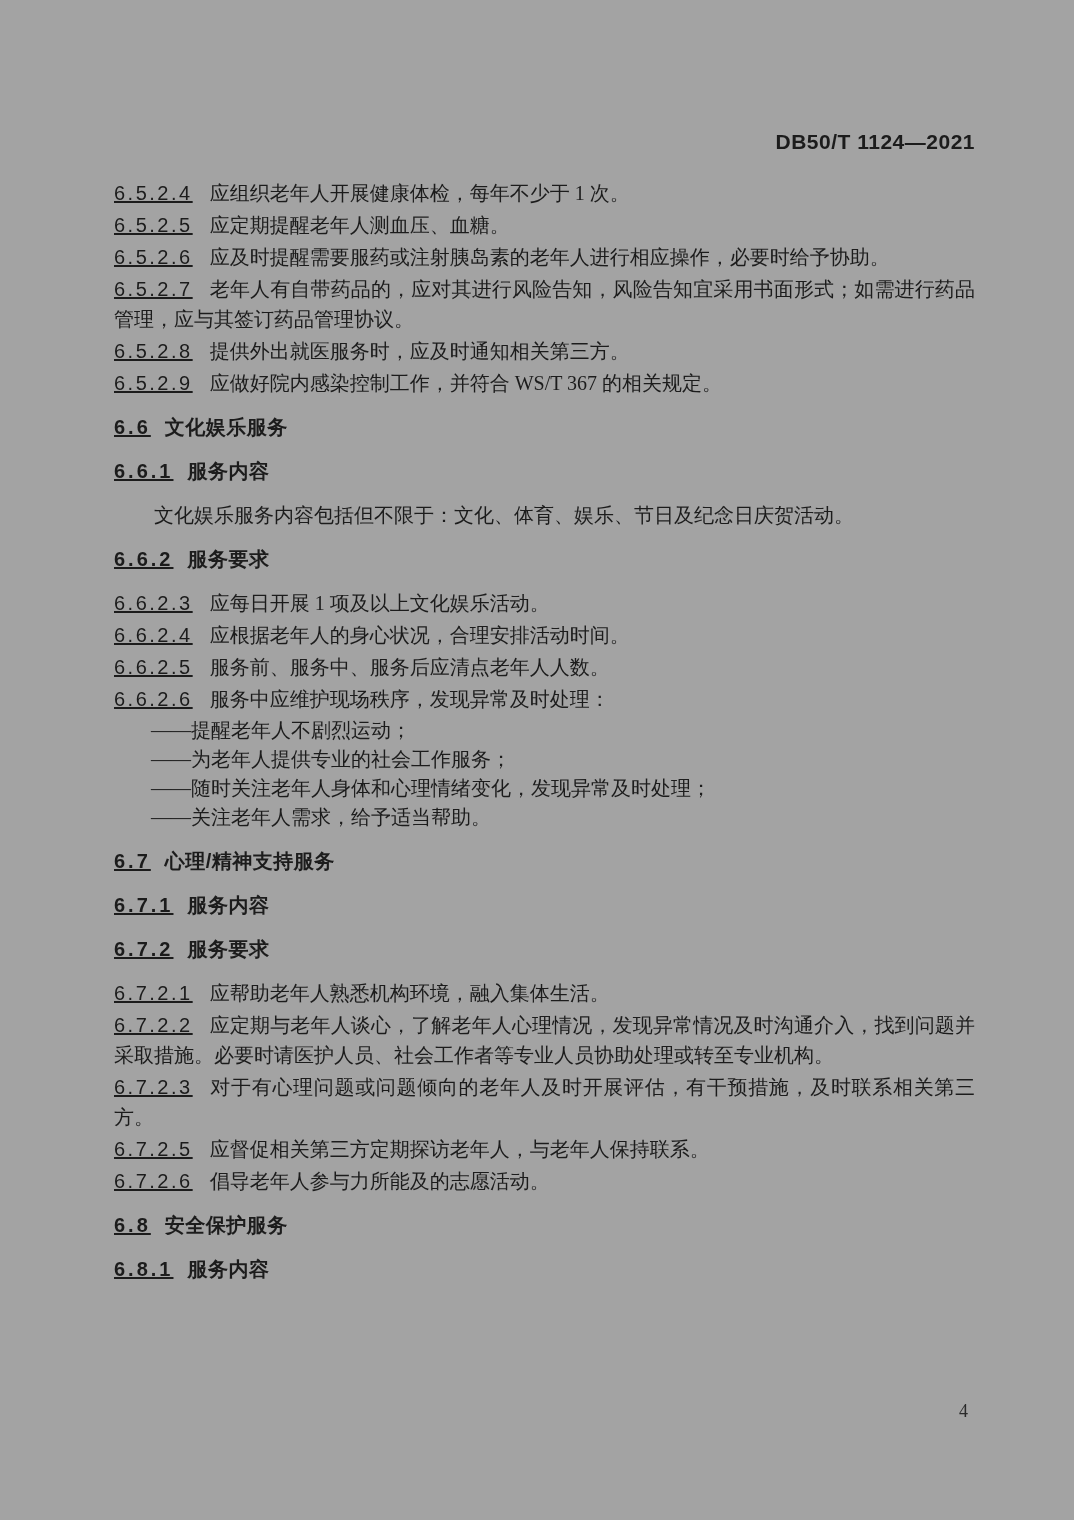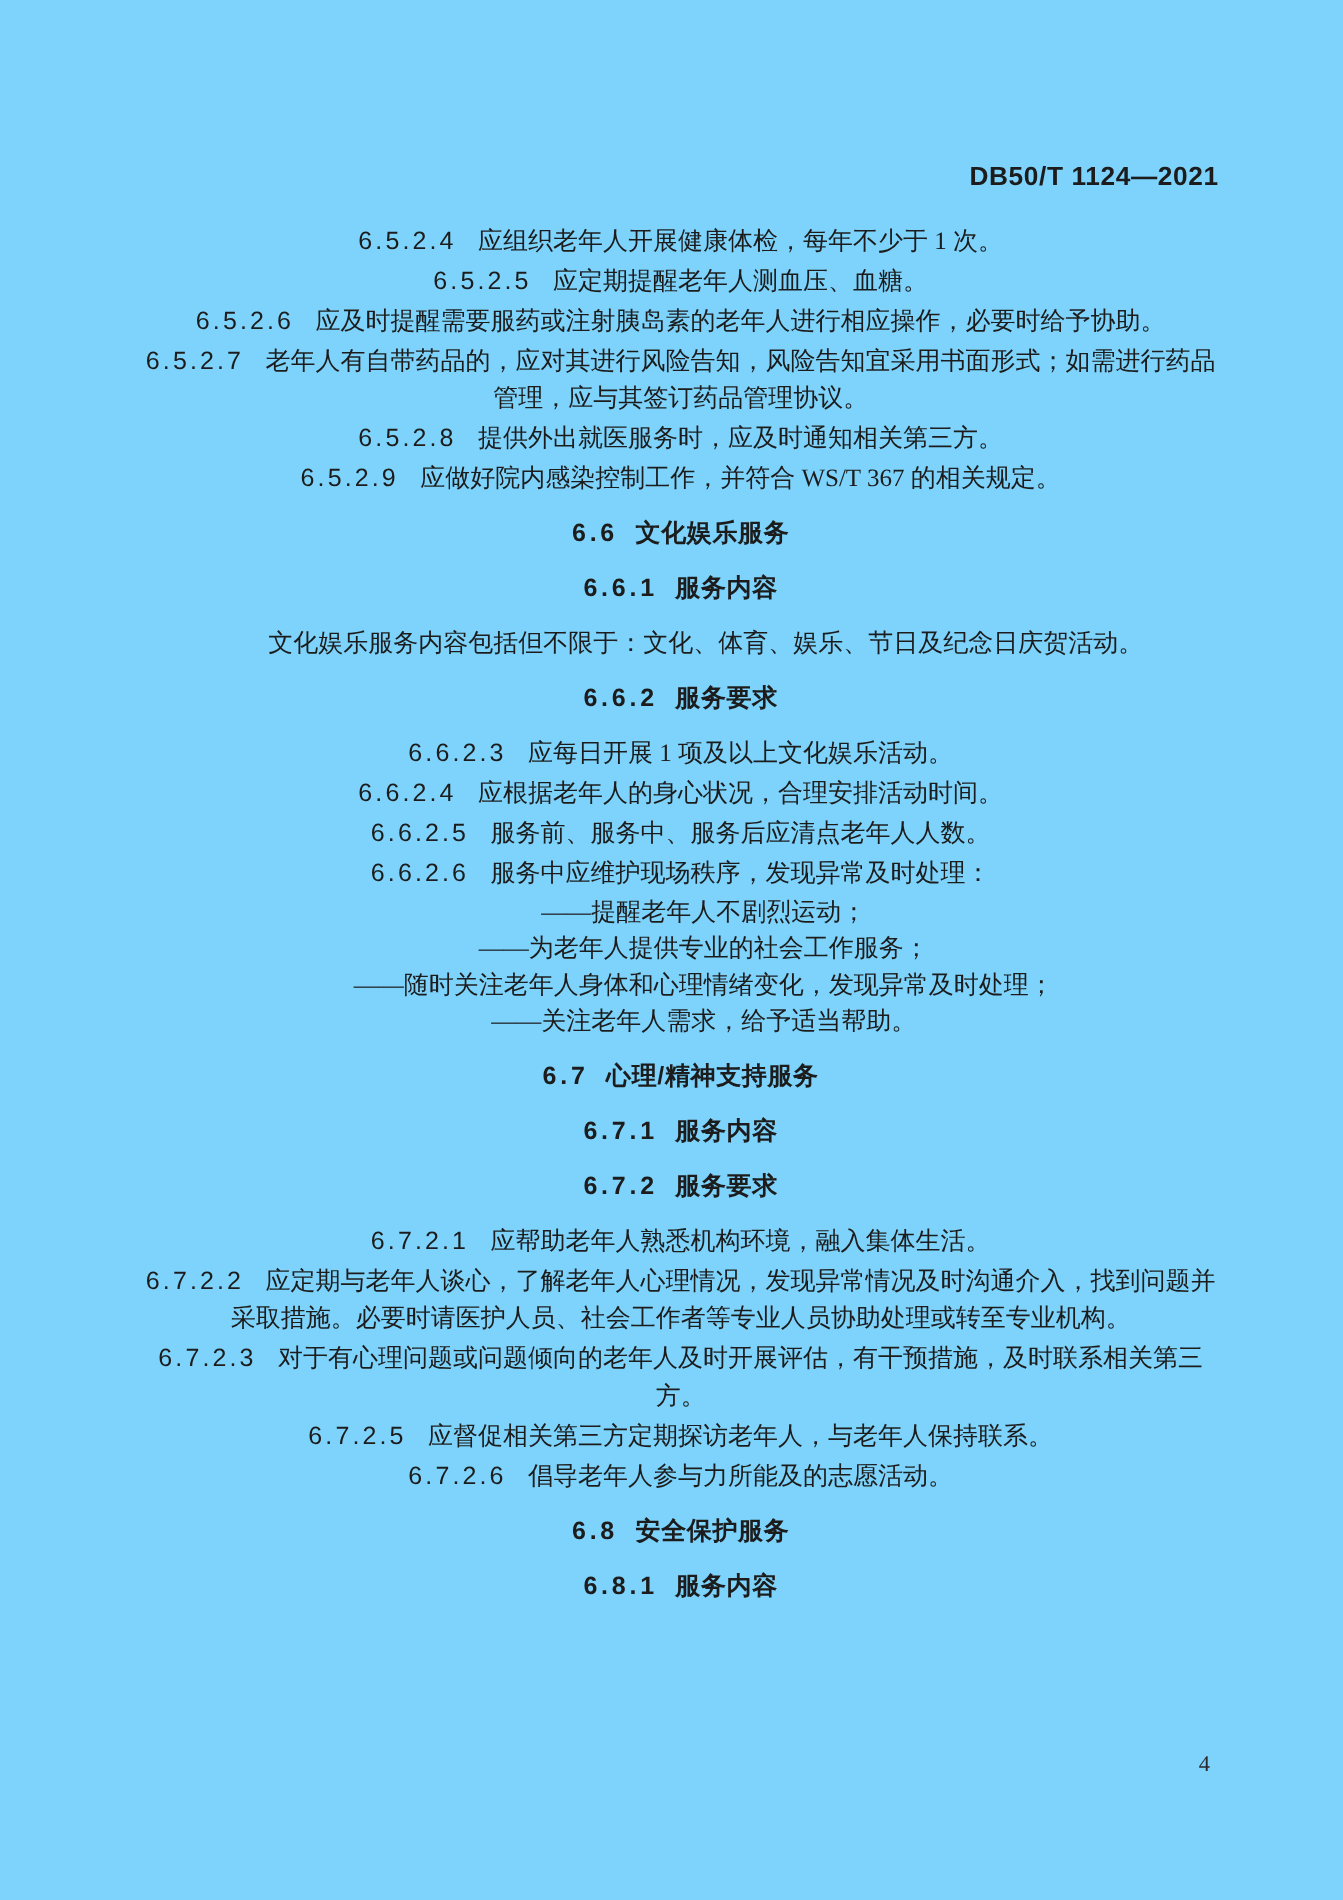--- a/index.html
+++ b/index.html
@@ -1,48 +1,49 @@
 <!DOCTYPE html>
 <html><head>
 <meta charset="utf-8">
 <style>
   html, body { margin: 0; padding: 0; background: #ffffff; }
   .page {
     position: relative;
     width: 1074px;
     height: 1520px;
     margin: 0 auto;
-    background: #7dd3fc;
+    background: #a3a3a3;
     box-sizing: border-box;
     padding: 130px 99px 0 114px;
     color: #1c1c1c;
     font-family: "Liberation Serif", serif;
     font-size: 20px;
     overflow: hidden;
   }
   .doc-header {
     text-align: right;
     font-family: "Liberation Sans", sans-serif;
     font-weight: bold;
     font-size: 21px;
     letter-spacing: 0.5px;
     line-height: 24px;
     margin-bottom: 24px;
   }
-  .doc-body p { margin: 0; text-align: center; }
+  .doc-body p { margin: 0; }
   .clause {
     text-align: justify;
     line-height: 30px;
     margin: 0 0 2px 0 !important;
   }
   .num {
     font-family: "Liberation Sans", sans-serif;
     letter-spacing: 2.5px;
     margin-right: 17px;
     white-space: nowrap;
+    text-decoration: underline;
   }
   .heading {
     font-family: "Liberation Sans", sans-serif;
     font-weight: bold;
     font-size: 20px;
     line-height: 30px;
     margin: 14px 0 14px 0 !important;
     letter-spacing: 0.5px;
   }
   .heading .num { margin-right: 14px; letter-spacing: 3px; }

